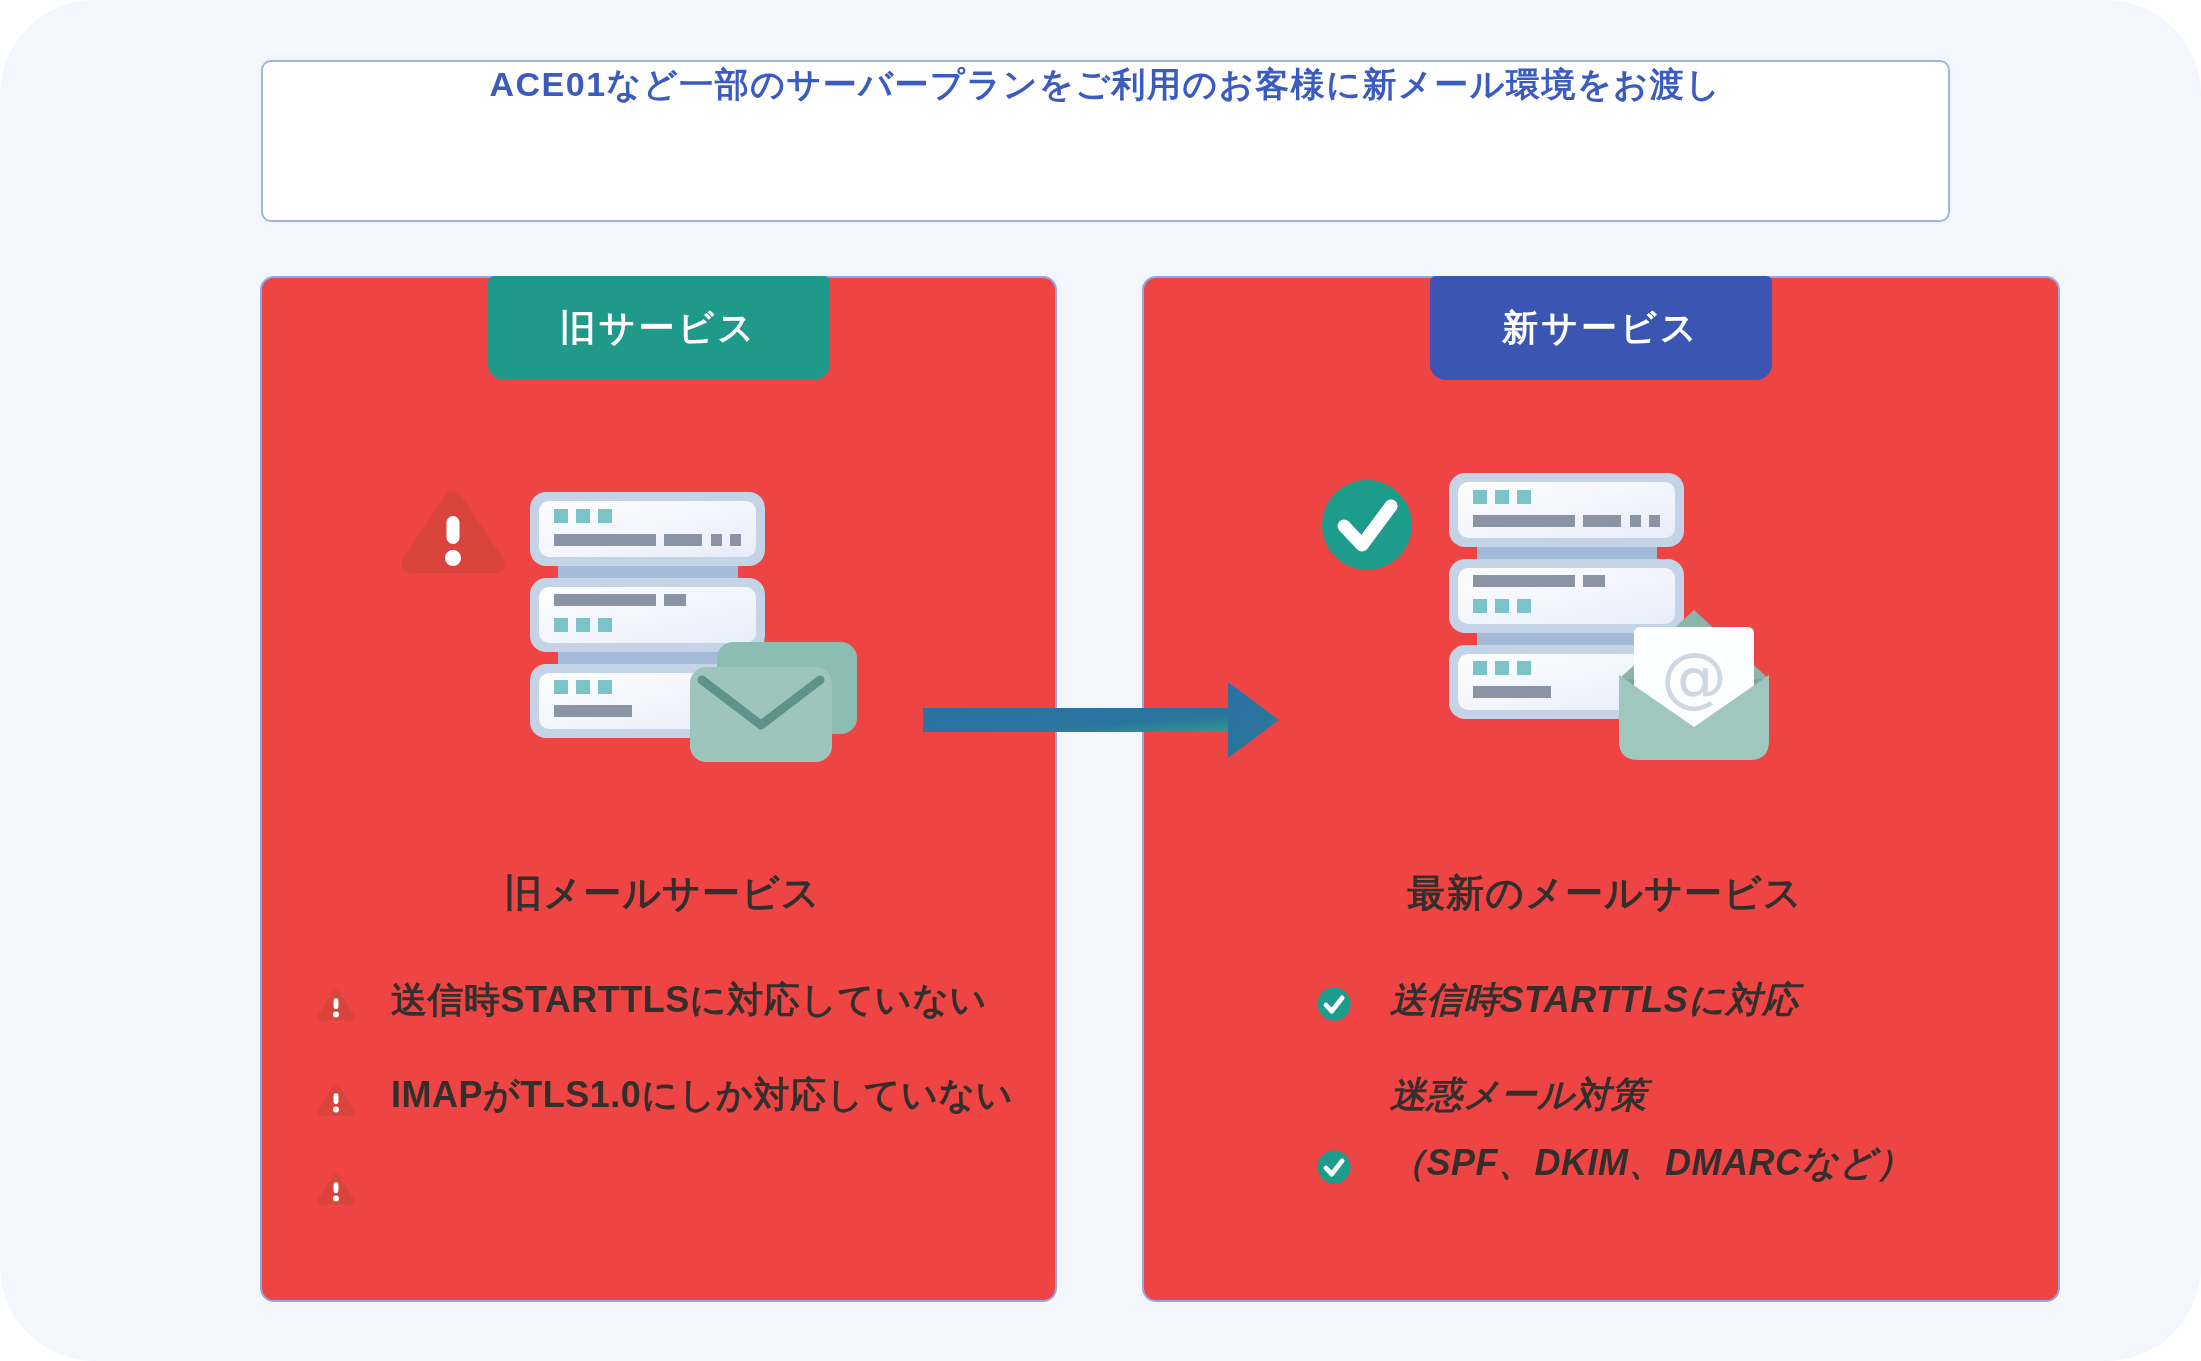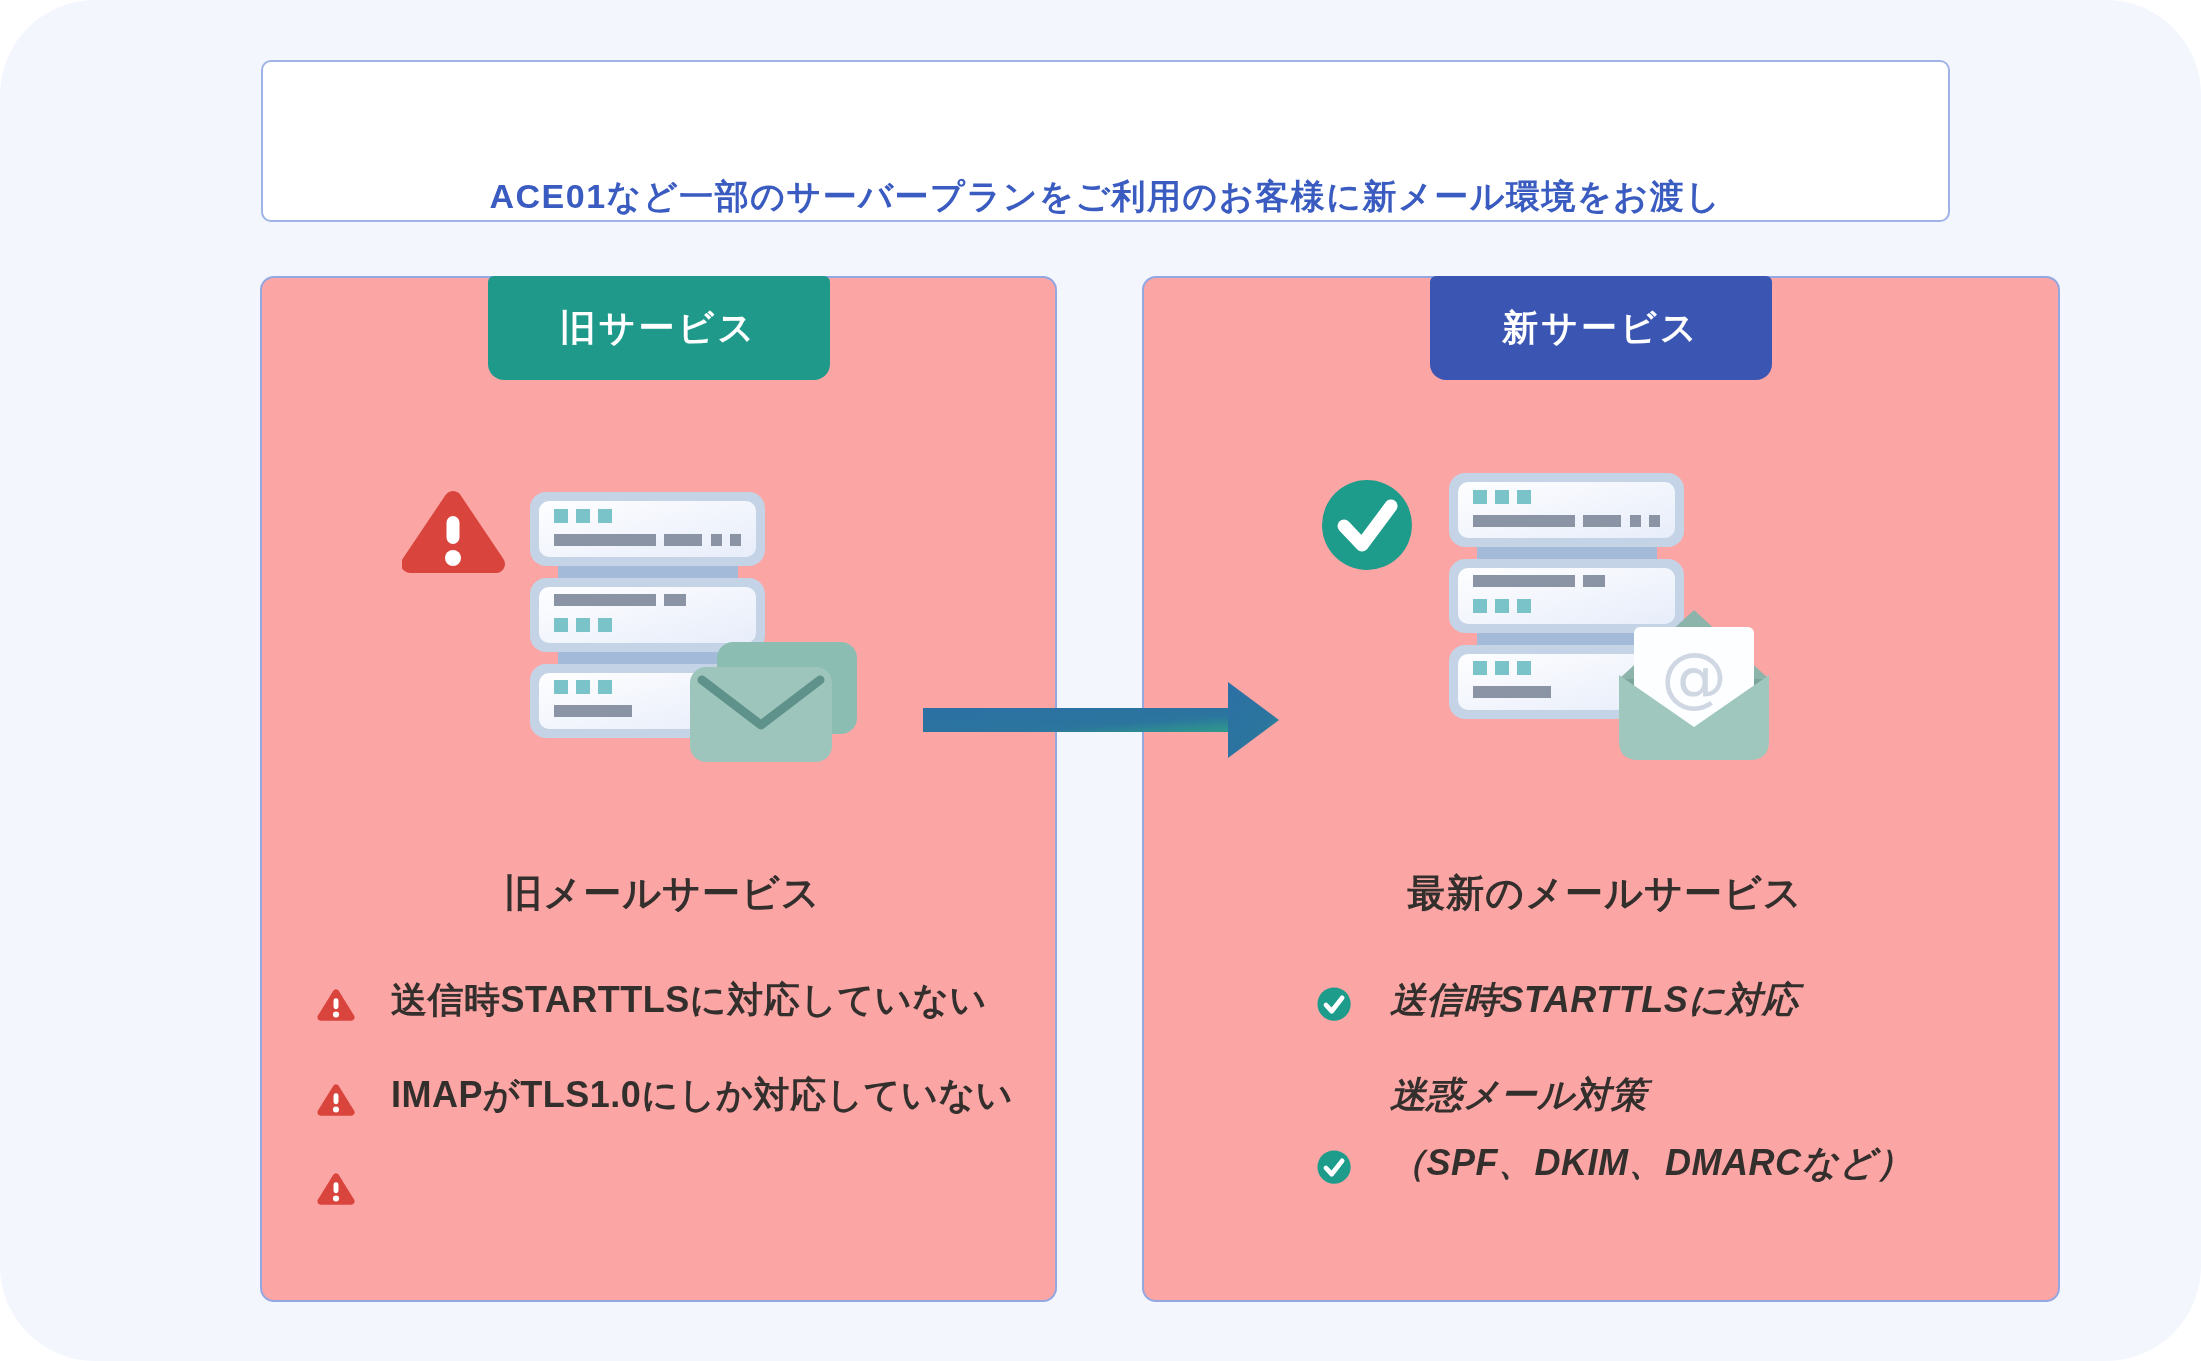--- a/index.html
+++ b/index.html
@@ -7,28 +7,28 @@
   .stage {
     position:relative; width:2201px; height:1361px; background:#ffffff; overflow:hidden;
   }
   .canvas {
     position:absolute; inset:0; background:#F3F6FD; border-radius:95px;
   }
   
   .banner {
     position:absolute; left:261px; top:60px; width:1689px; height:162px;
     background:#ffffff; border:2px solid #9FB3E6; border-radius:10px;
-    display:flex; align-items:flex-end; justify-content:center; box-sizing:border-box;
+    display:flex; align-items:flex-start; justify-content:center; box-sizing:border-box;
   }
   .banner-text {
     color:#3A5BC0; font-size:34px; font-weight:600; letter-spacing:1.5px;
   }
   
   .card {
-    position:absolute; top:276px; height:1026px; background:#fca5a5;
+    position:absolute; top:276px; height:1026px; background:#ef4444;
     border:2px solid #93A8E2; border-radius:14px; box-sizing:border-box;
   }
   .card.left  { left:260px;  width:797px; }
   .card.right { left:1142px; width:918px;padding-left:7px; }
   .badge {
     position:absolute; top:-2px; left:50%; transform:translateX(-50%);
     width:342px; height:104px; border-radius:6px 6px 16px 16px;
     display:flex; align-items:center; justify-content:center;
     color:#ffffff; font-size:36px; font-weight:600; letter-spacing:3px;
   }

